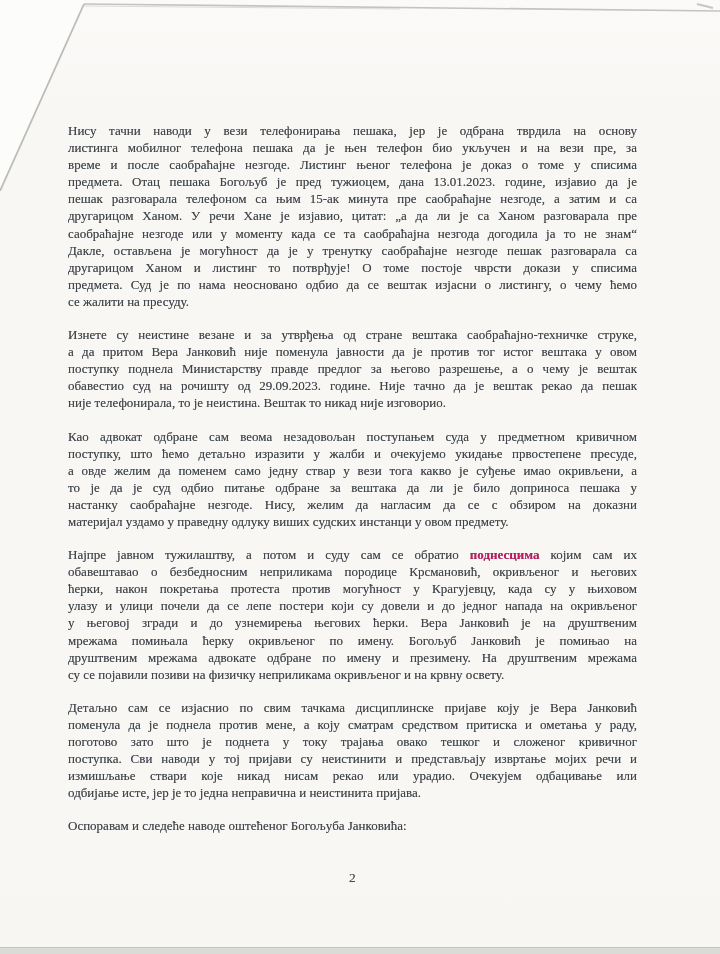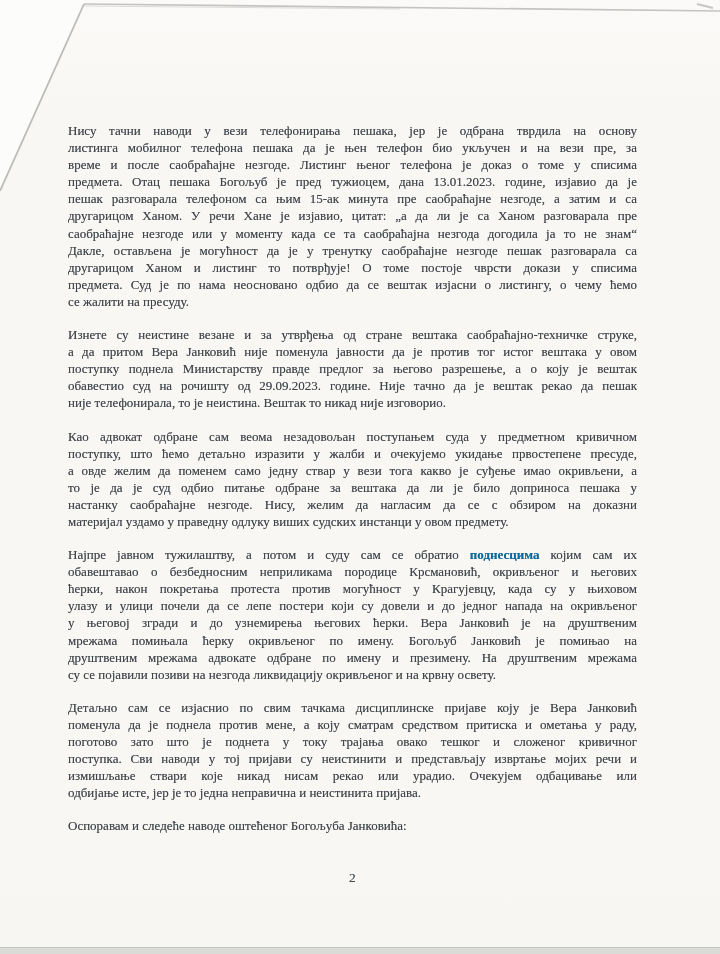--- a/index.html
+++ b/index.html
@@ -45,21 +45,21 @@
     overflow: hidden;
     text-align: justify;
     text-align-last: justify;
     white-space: normal;
   }
   .line.last {
     text-align-last: left;
   }
   .line b {
     font-weight: bold;
-    color: #0369a1;
+    color: #be185d;
   }
   .page-number {
     margin-top: 36px;
     text-align: center;
     font-size: 13.5px;
     color: #4a4f55;
     letter-spacing: 0.5px;
   }
   .bottom-strip {
     position: absolute;
@@ -92,41 +92,41 @@
         <div class="line"><span>другарицом Ханом. У речи Хане је изјавио, цитат: „а да ли је са Ханом разговарала пре</span></div>
         <div class="line"><span>саобраћајне незгоде или у моменту када се та саобраћајна незгода догодила ја то не знам“</span></div>
         <div class="line"><span>Дакле, остављена је могућност да је у тренутку саобраћајне незгоде пешак разговарала са</span></div>
         <div class="line"><span>другарицом Ханом и листинг то потврђује! О томе постоје чврсти докази у списима</span></div>
         <div class="line"><span>предмета. Суд је по нама неосновано одбио да се вештак изјасни о листингу, о чему ћемо</span></div>
         <div class="line last"><span>се жалити на пресуду.</span></div>
       </div>
       <div class="paragraph">
         <div class="line"><span>Изнете су неистине везане и за утврђења од стране вештака саобраћајно-техничке струке,</span></div>
         <div class="line"><span>а да притом Вера Јанковић није поменула јавности да је против тог истог вештака у овом</span></div>
-        <div class="line"><span>поступку поднела Министарству правде предлог за његово разрешење, а о коју је вештак</span></div>
+        <div class="line"><span>поступку поднела Министарству правде предлог за његово разрешење, а о чему је вештак</span></div>
         <div class="line"><span>обавестио суд на рочишту од 29.09.2023. године. Није тачно да је вештак рекао да пешак</span></div>
         <div class="line last"><span>није телефонирала, то је неистина. Вештак то никад није изговорио.</span></div>
       </div>
       <div class="paragraph">
         <div class="line"><span>Као адвокат одбране сам веома незадовољан поступањем суда у предметном кривичном</span></div>
         <div class="line"><span>поступку, што ћемо детаљно изразити у жалби и очекујемо укидање првостепене пресуде,</span></div>
         <div class="line"><span>а овде желим да поменем само једну ствар у вези тога какво је суђење имао окривљени, а</span></div>
         <div class="line"><span>то је да је суд одбио питање одбране за вештака да ли је било доприноса пешака у</span></div>
         <div class="line"><span>настанку саобраћајне незгоде. Нису, желим да нагласим да се с обзиром на доказни</span></div>
         <div class="line last"><span>материјал уздамо у праведну одлуку виших судских инстанци у овом предмету.</span></div>
       </div>
       <div class="paragraph">
         <div class="line"><span>Најпре јавном тужилаштву, а потом и суду сам се обратио </span><b>поднесцима</b><span> којим сам их</span></div>
         <div class="line"><span>обавештавао о безбедносним неприликама породице Крсмановић, окривљеног и његових</span></div>
         <div class="line"><span>ћерки, након покретања протеста против могућност у Крагујевцу, када су у њиховом</span></div>
         <div class="line"><span>улазу и улици почели да се лепе постери који су довели и до једног напада на окривљеног</span></div>
         <div class="line"><span>у његовој згради и до узнемирења његових ћерки. Вера Јанковић је на друштвеним</span></div>
         <div class="line"><span>мрежама помињала ћерку окривљеног по имену. Богољуб Јанковић је помињао на</span></div>
         <div class="line"><span>друштвеним мрежама адвокате одбране по имену и презимену. На друштвеним мрежама</span></div>
-        <div class="line last"><span>су се појавили позиви на незгода ликвидацију окривљеног и на крвну освету.</span></div>
+        <div class="line last"><span>су се појавили позиви на физичку неприликама окривљеног и на крвну освету.</span></div>
       </div>
       <div class="paragraph">
         <div class="line"><span>Детаљно сам се изјаснио по свим тачкама дисциплинске пријаве коју је Вера Јанковић</span></div>
         <div class="line"><span>поменула да је поднела против мене, а коју сматрам средством притиска и ометања у раду,</span></div>
         <div class="line"><span>поготово зато што је поднета у току трајања овако тешког и сложеног кривичног</span></div>
         <div class="line"><span>поступка. Сви наводи у тој пријави су неистинити и представљају извртање мојих речи и</span></div>
         <div class="line"><span>измишљање ствари које никад нисам рекао или урадио. Очекујем одбацивање или</span></div>
         <div class="line last"><span>одбијање исте, јер је то једна неправична и неистинита пријава.</span></div>
       </div>
       <div class="paragraph">

